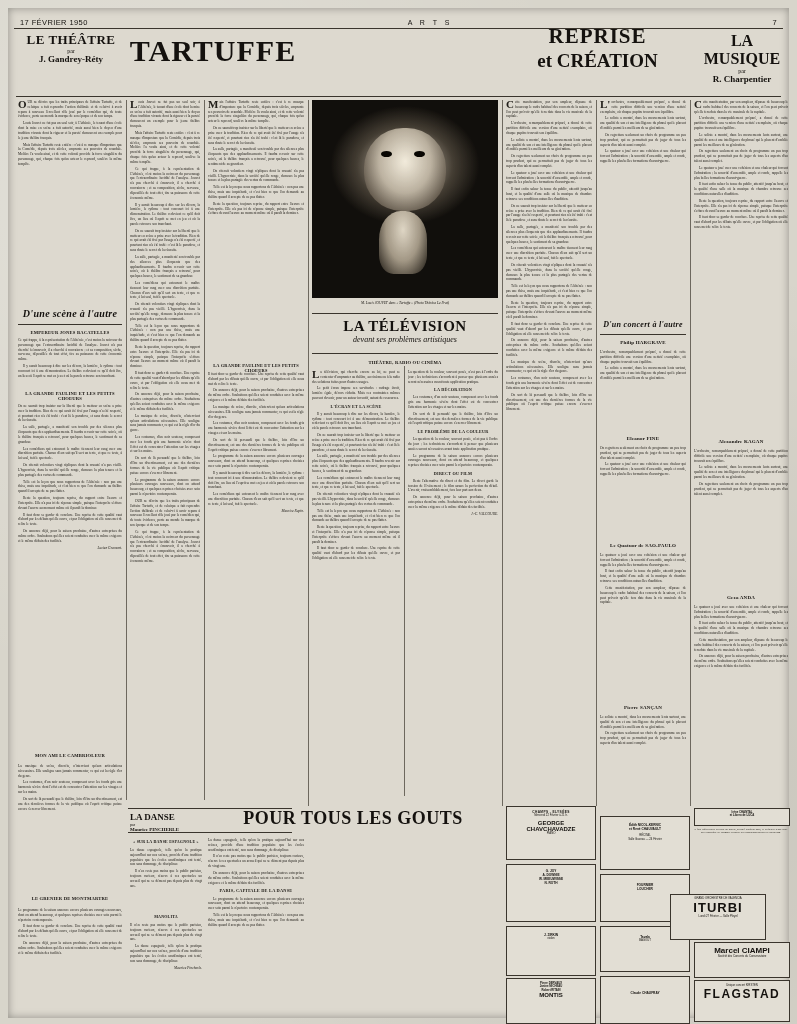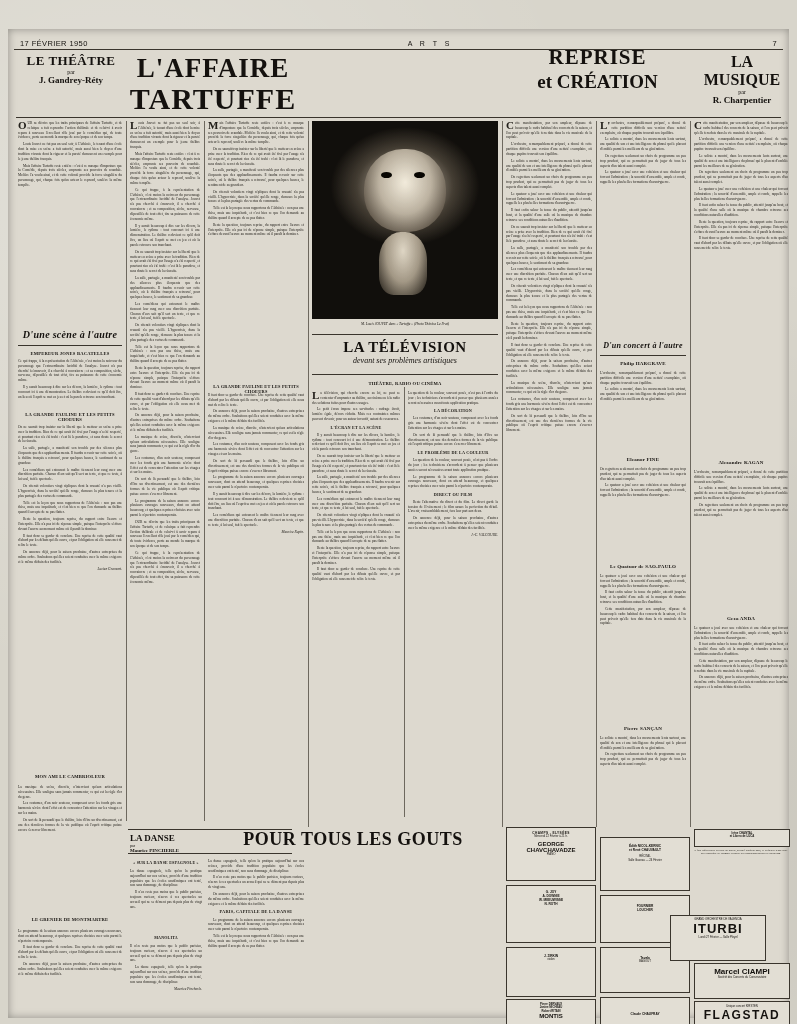--- a/index.html
+++ b/index.html
@@ -11,21 +11,20 @@
     background-image:
       radial-gradient(circle at 15% 20%, rgba(255,255,255,.25), rgba(0,0,0,0) 45%),
       radial-gradient(circle at 85% 75%, rgba(0,0,0,.07), rgba(0,0,0,0) 50%);
     overflow:hidden;
     color:#14110e;
   }
   .paper{
     position:absolute;left:8px;top:8px;right:8px;bottom:6px;
     background:#ddd9cf;
     box-shadow:0 0 8px rgba(0,0,0,.35) inset;
-    margin-top:21px;
   }
   
   .masthead{
     position:absolute;left:12px;right:12px;top:6px;height:16px;
     display:flex;align-items:center;justify-content:space-between;
     font-size:7.5px;letter-spacing:.4px;font-family:"Liberation Sans",sans-serif;
   }
   .masthead .mid{letter-spacing:3px;font-size:7px;}
 
   
@@ -114,21 +113,20 @@
   </div>
   <div class="hline" style="left:6px;right:6px;top:20px;"></div>
 
   <div style="position:absolute;left:8px;top:24px;width:110px;text-align:center;">
     <div style="font-size:13px;font-weight:bold;letter-spacing:.5px;">LE THÉÂTRE</div>
     <div style="font-size:6px;">par</div>
     <div style="font-size:9px;font-weight:bold;">J. Gandrey-Réty</div>
   </div>
 
   <div style="position:absolute;left:120px;top:26px;width:170px;">
-    <h1 class="big" style="font-size:27px;">L'AFFAIRE</h1>
     <h1 class="big" style="font-size:30px;margin-top:2px;">TARTUFFE</h1>
   </div>
 
   <div style="position:absolute;left:497px;top:16px;width:185px;text-align:center;">
     <div style="font-size:21px;font-weight:bold;letter-spacing:1px;">REPRISE</div>
     <div style="font-size:19px;font-weight:bold;margin-top:1px;">et CRÉATION</div>
   </div>
 
   <div style="position:absolute;left:684px;top:24px;width:100px;text-align:center;">
     <div style="font-size:16px;font-weight:bold;">LA MUSIQUE</div>

